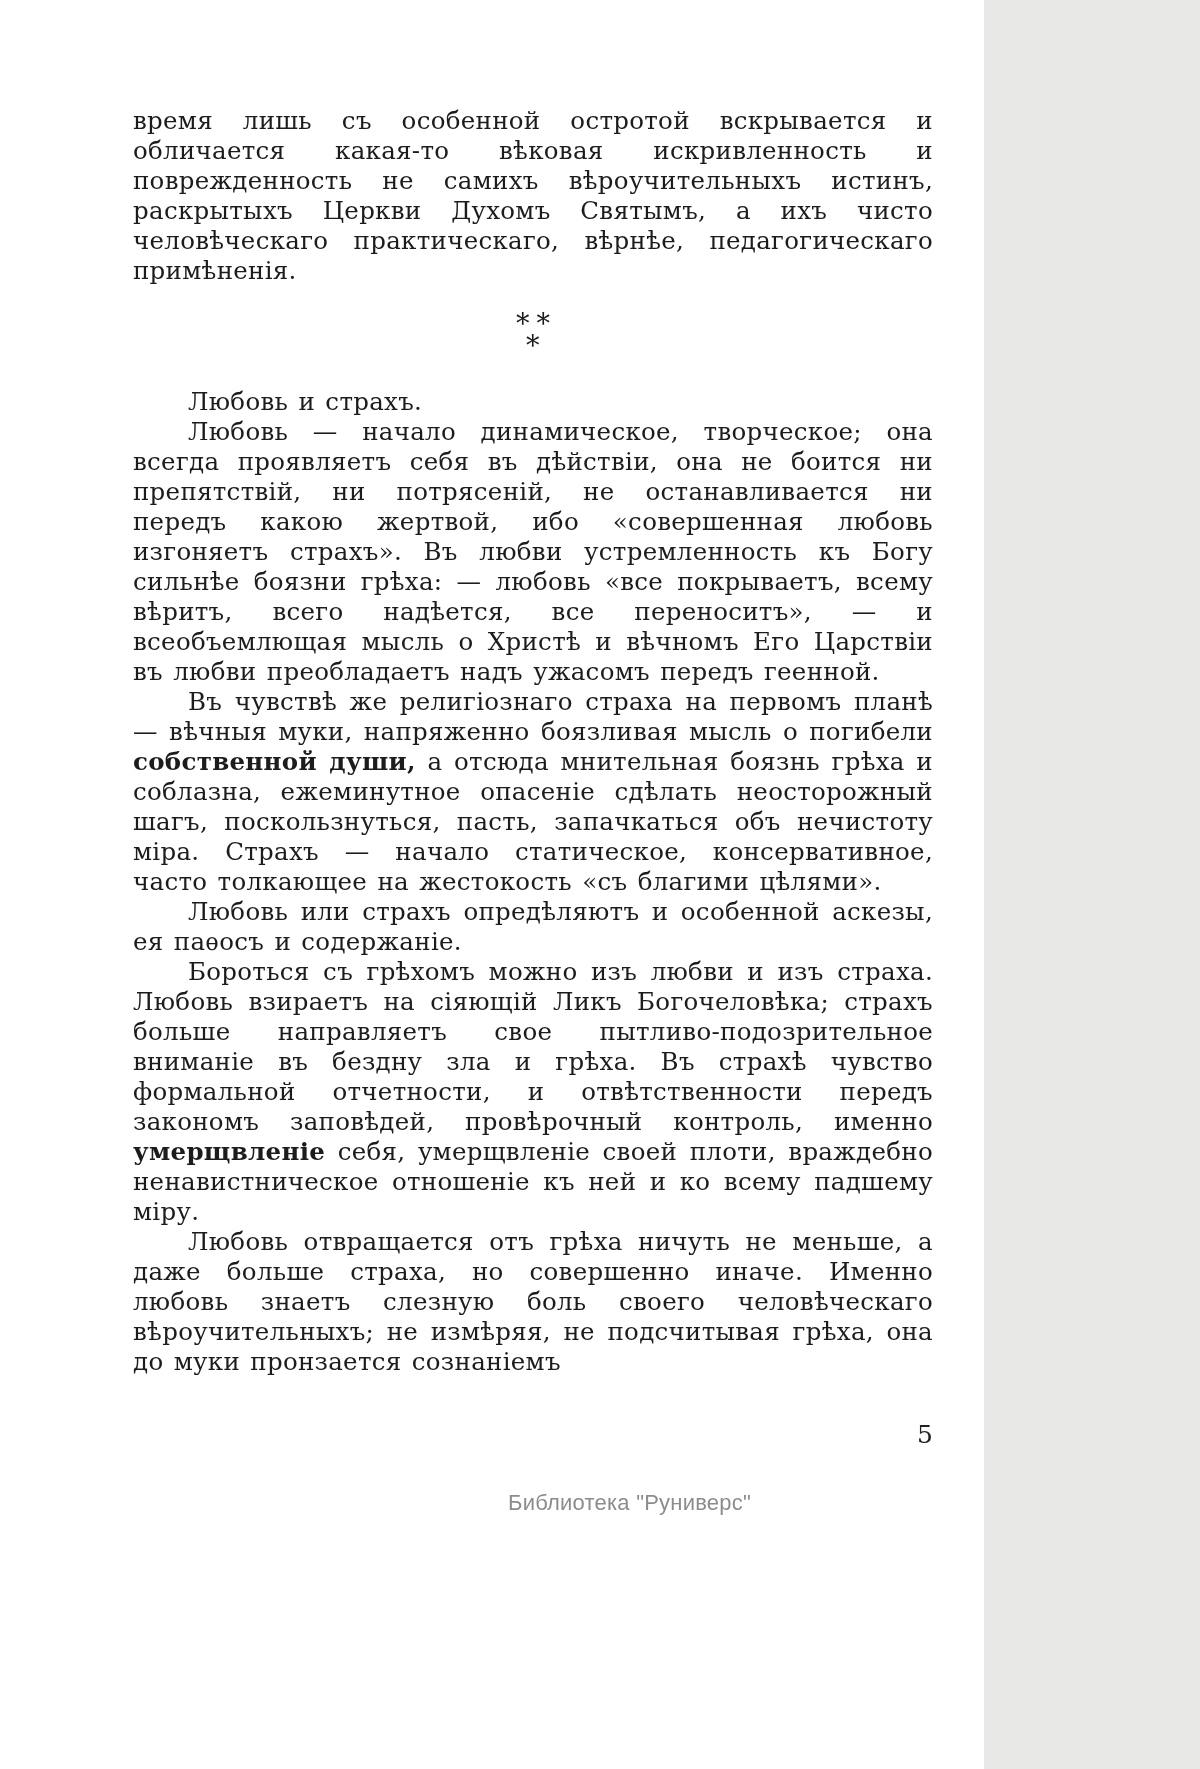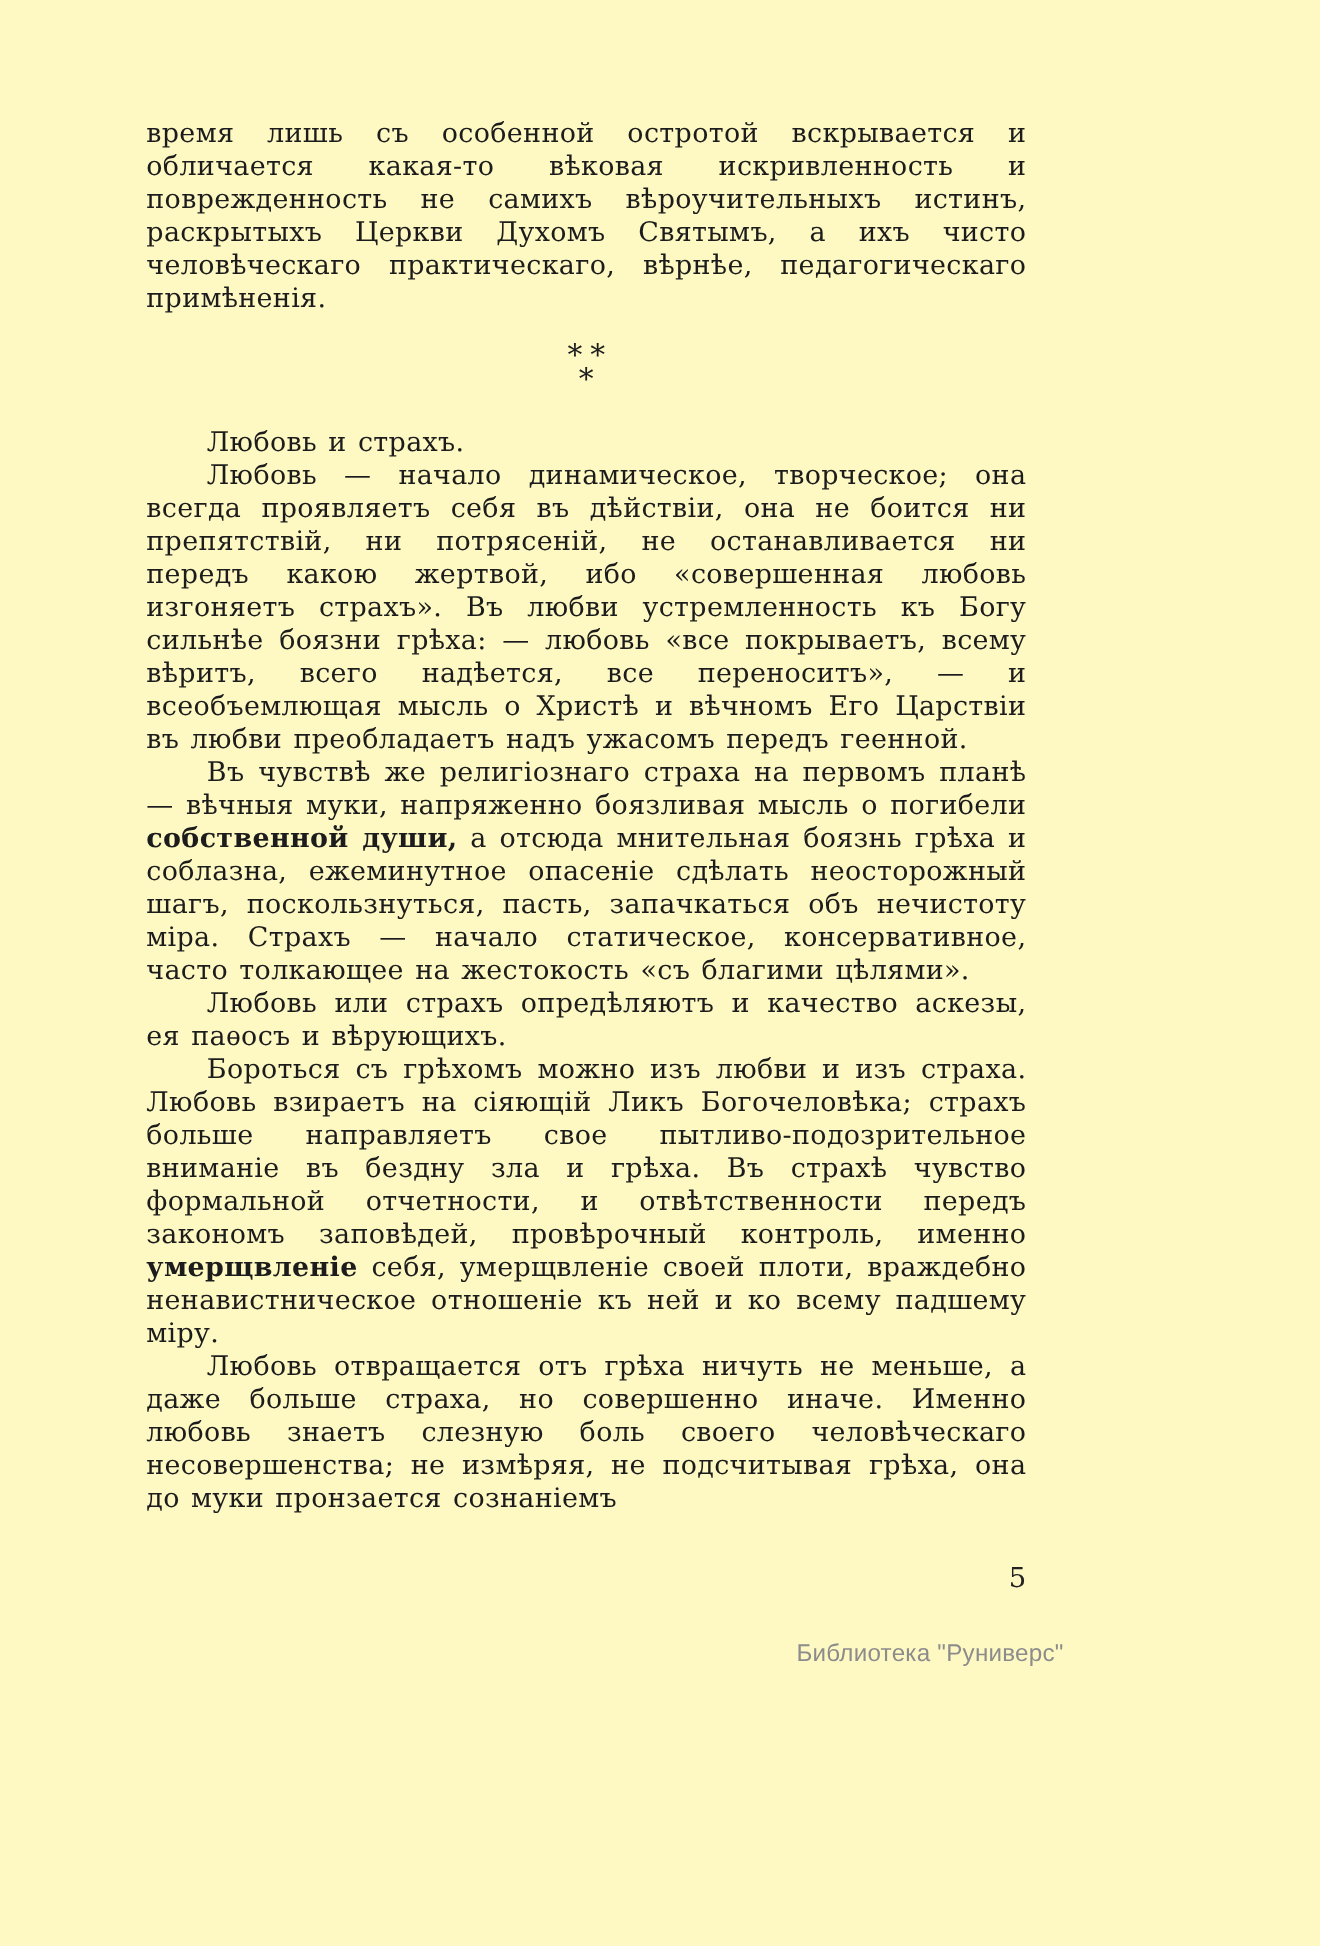--- a/index.html
+++ b/index.html
@@ -2,23 +2,23 @@
 <html><head>
 <meta charset="utf-8">
 <style>
   html, body {
     margin: 0;
     padding: 0;
     background: #e8e8e6;
   }
   .page {
     position: relative;
-    width: 1200px;
+    width: 984px;
     height: 1769px;
-    background: #fef9c3;
+    background: #ffffff;
     overflow: hidden;
     font-family: "DejaVu Serif", "Liberation Serif", serif;
     color: #1c1c1c;
   }
   .text-block {
     position: absolute;
     left: 133px;
     top: 106px;
     width: 800px;
     font-size: 24.5px;
@@ -86,25 +86,25 @@
     </div>
 
 
     <p class="indent">Любовь и страхъ.</p>
 
     <p class="indent">Любовь — начало динамическое, творческое; она всегда проявляетъ себя въ дѣйствіи, она не боится ни препятствій, ни потрясеній, не останавливается ни передъ какою жертвой, ибо «совершенная любовь изгоняетъ страхъ». Въ любви устремленность къ Богу сильнѣе боязни грѣха: — любовь «все покрываетъ, всему вѣритъ, всего надѣется, все переноситъ», — и всеобъемлющая мысль о Христѣ и вѣчномъ Его Царствіи въ любви преобладаетъ надъ ужасомъ передъ геенной.</p>
 
 
     <p class="indent"><span>Въ чувствѣ же религіознаго страха на первомъ планѣ — вѣчныя муки, напряженно боязливая мысль о погибели </span><b>собственной души,</b><span> а отсюда мнительная боязнь грѣха и соблазна, ежеминутное опасеніе сдѣлать неосторожный шагъ, поскользнуться, пасть, запачкаться объ нечистоту міра. Страхъ — начало статическое, консервативное, часто толкающее на жестокость «съ благими цѣлями».</span></p>
 
-    <p class="indent">Любовь или страхъ опредѣляютъ и качество аскезы, ея паѳосъ и вѣрующихъ.</p>
+    <p class="indent">Любовь или страхъ опредѣляютъ и особенной аскезы, ея паѳосъ и содержаніе.</p>
 
     <p class="indent"><span>Бороться съ грѣхомъ можно изъ любви и изъ страха. Любовь взираетъ на сіяющій Ликъ Богочеловѣка; страхъ больше направляетъ свое пытливо-подозрительное вниманіе въ бездну зла и грѣха. Въ страхѣ чувство формальной отчетности, и отвѣтственности передъ закономъ заповѣдей, провѣрочный контроль, именно </span><b>умерщвленіе</b><span> себя, умерщвленіе своей плоти, враждебно ненавистническое отношеніе къ ней и ко всему падшему міру.</span></p>
 
-    <p class="indent">Любовь отвращается отъ грѣха ничуть не меньше, а даже больше страха, но совершенно иначе. Именно любовь знаетъ слезную боль своего человѣческаго несовершенства; не измѣряя, не подсчитывая грѣха, она до муки пронзается сознаніемъ</p>
+    <p class="indent">Любовь отвращается отъ грѣха ничуть не меньше, а даже больше страха, но совершенно иначе. Именно любовь знаетъ слезную боль своего человѣческаго вѣроучительныхъ; не измѣряя, не подсчитывая грѣха, она до муки пронзается сознаніемъ</p>
 
   </div>
 
   <div class="page-number">5</div>
 
   <div class="watermark">Библиотека "Руниверс"</div>
 
 </div>
 
 </body></html>

